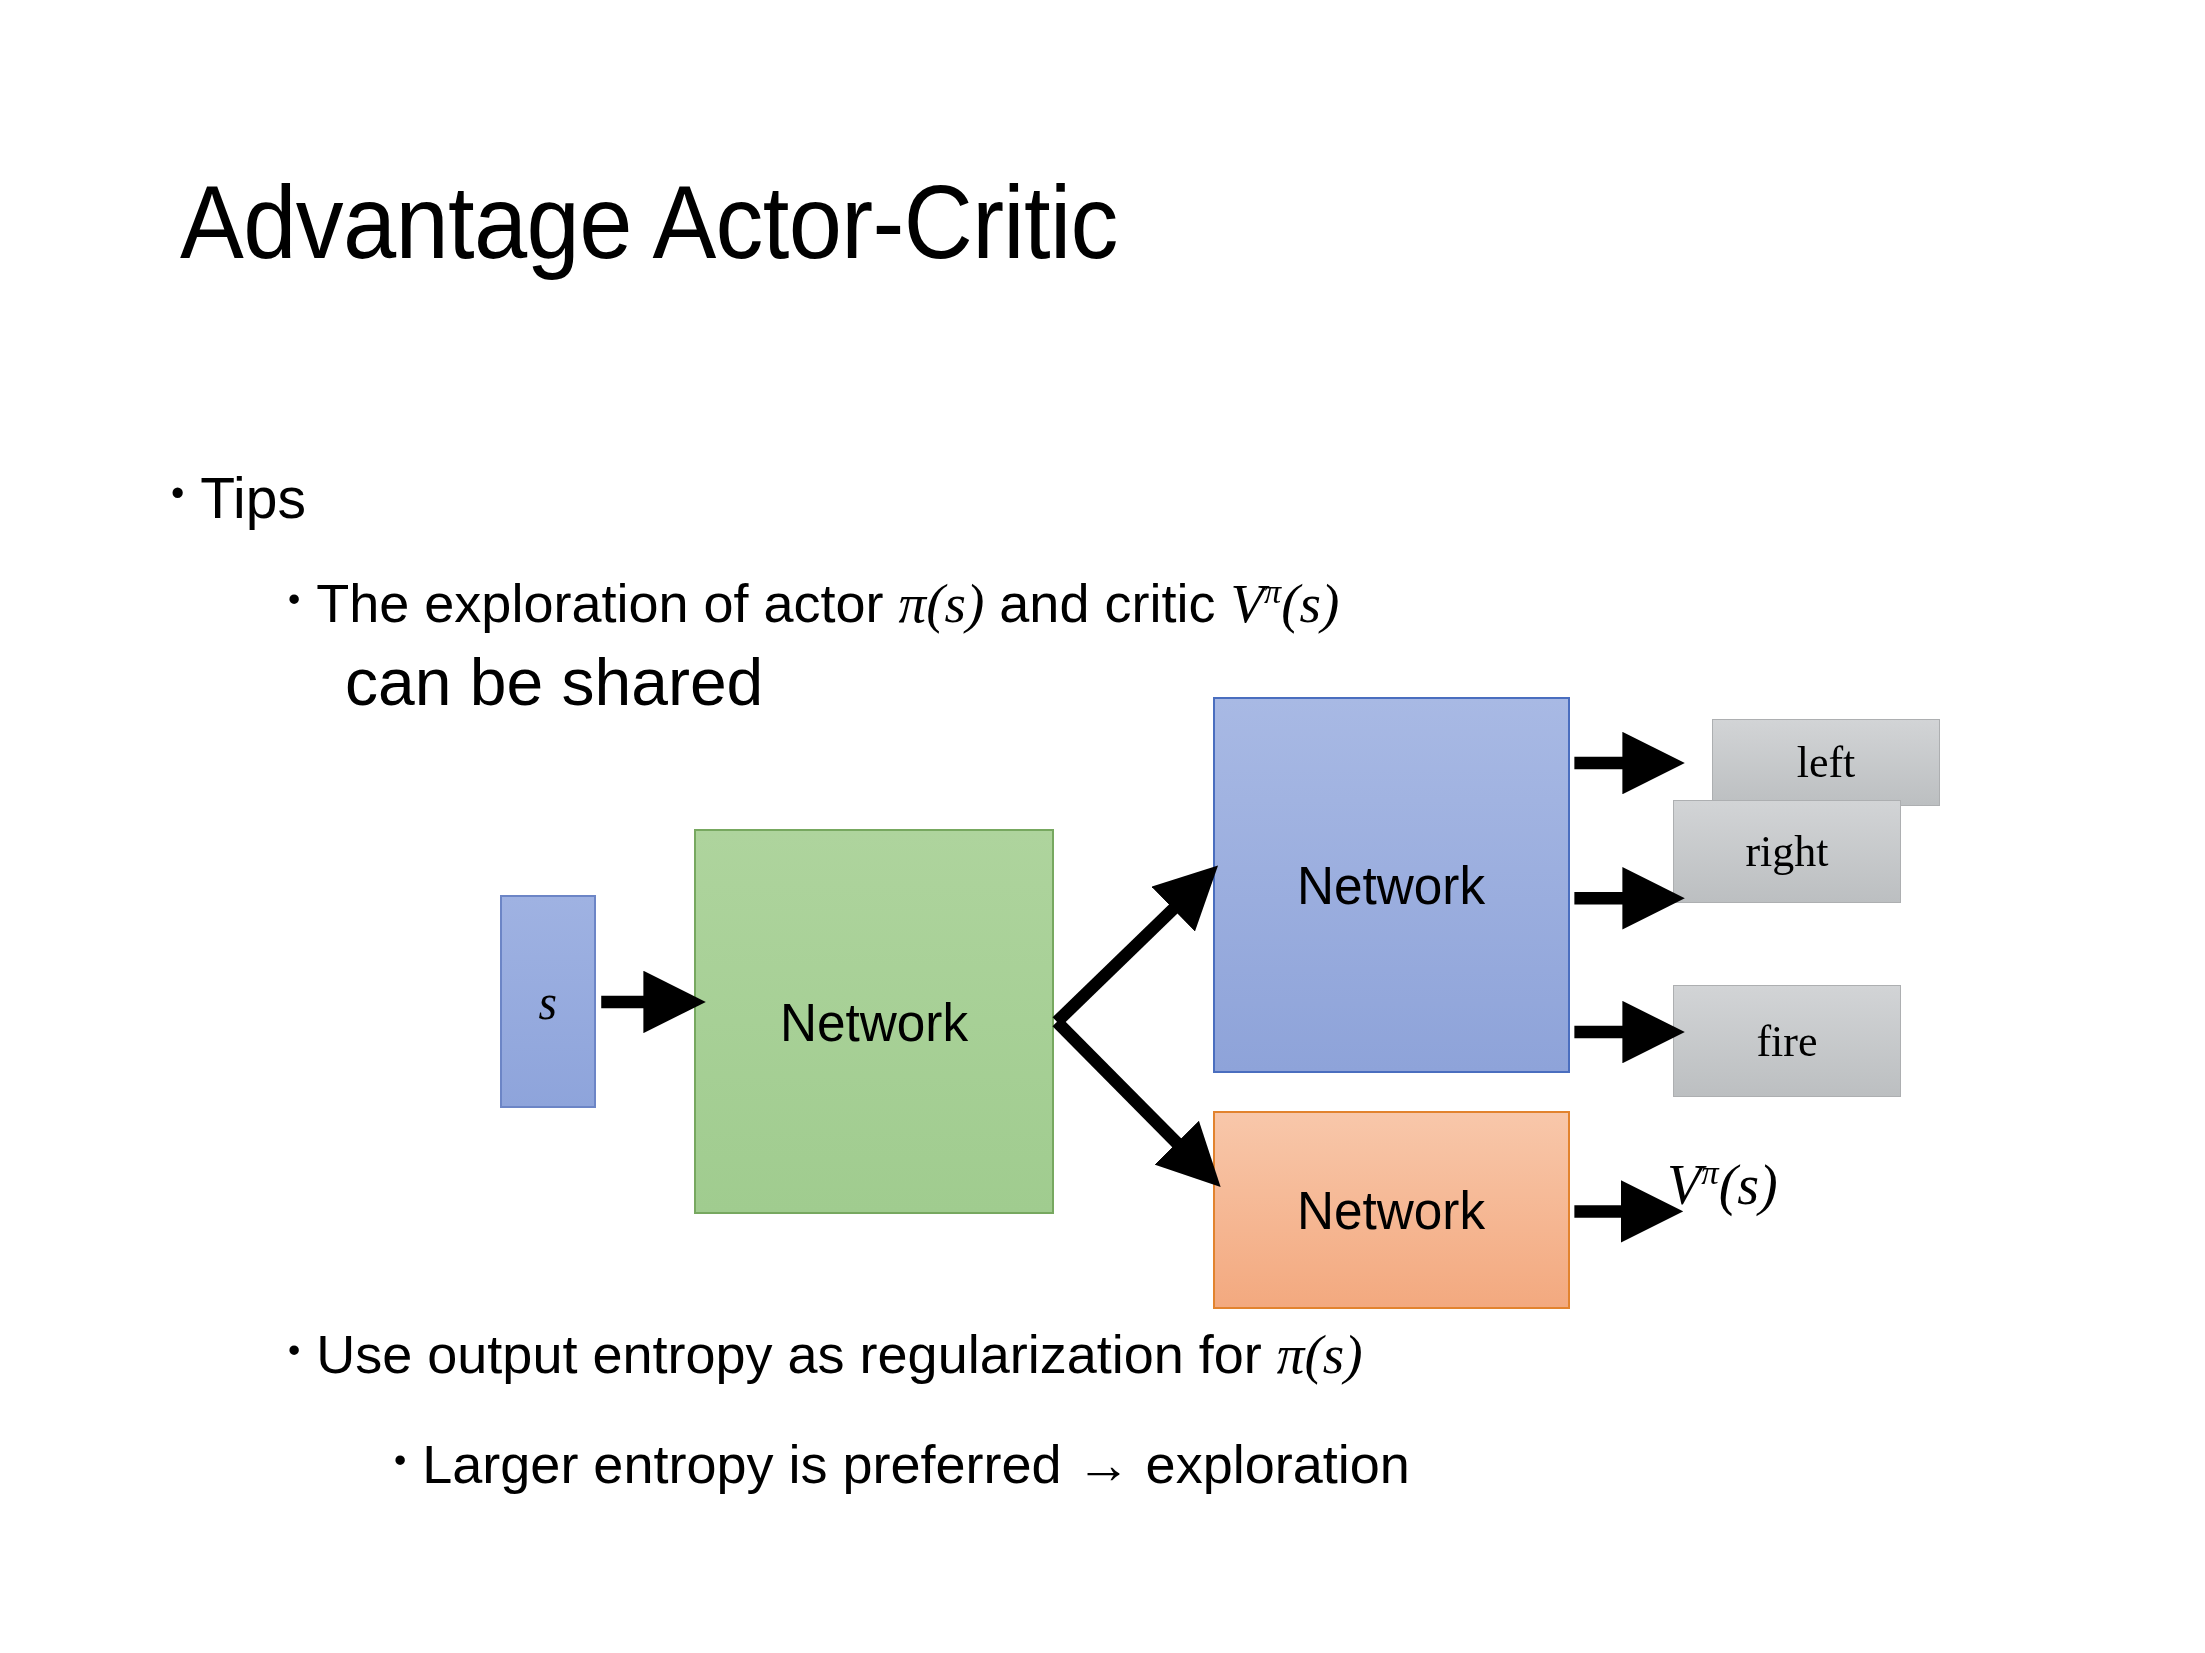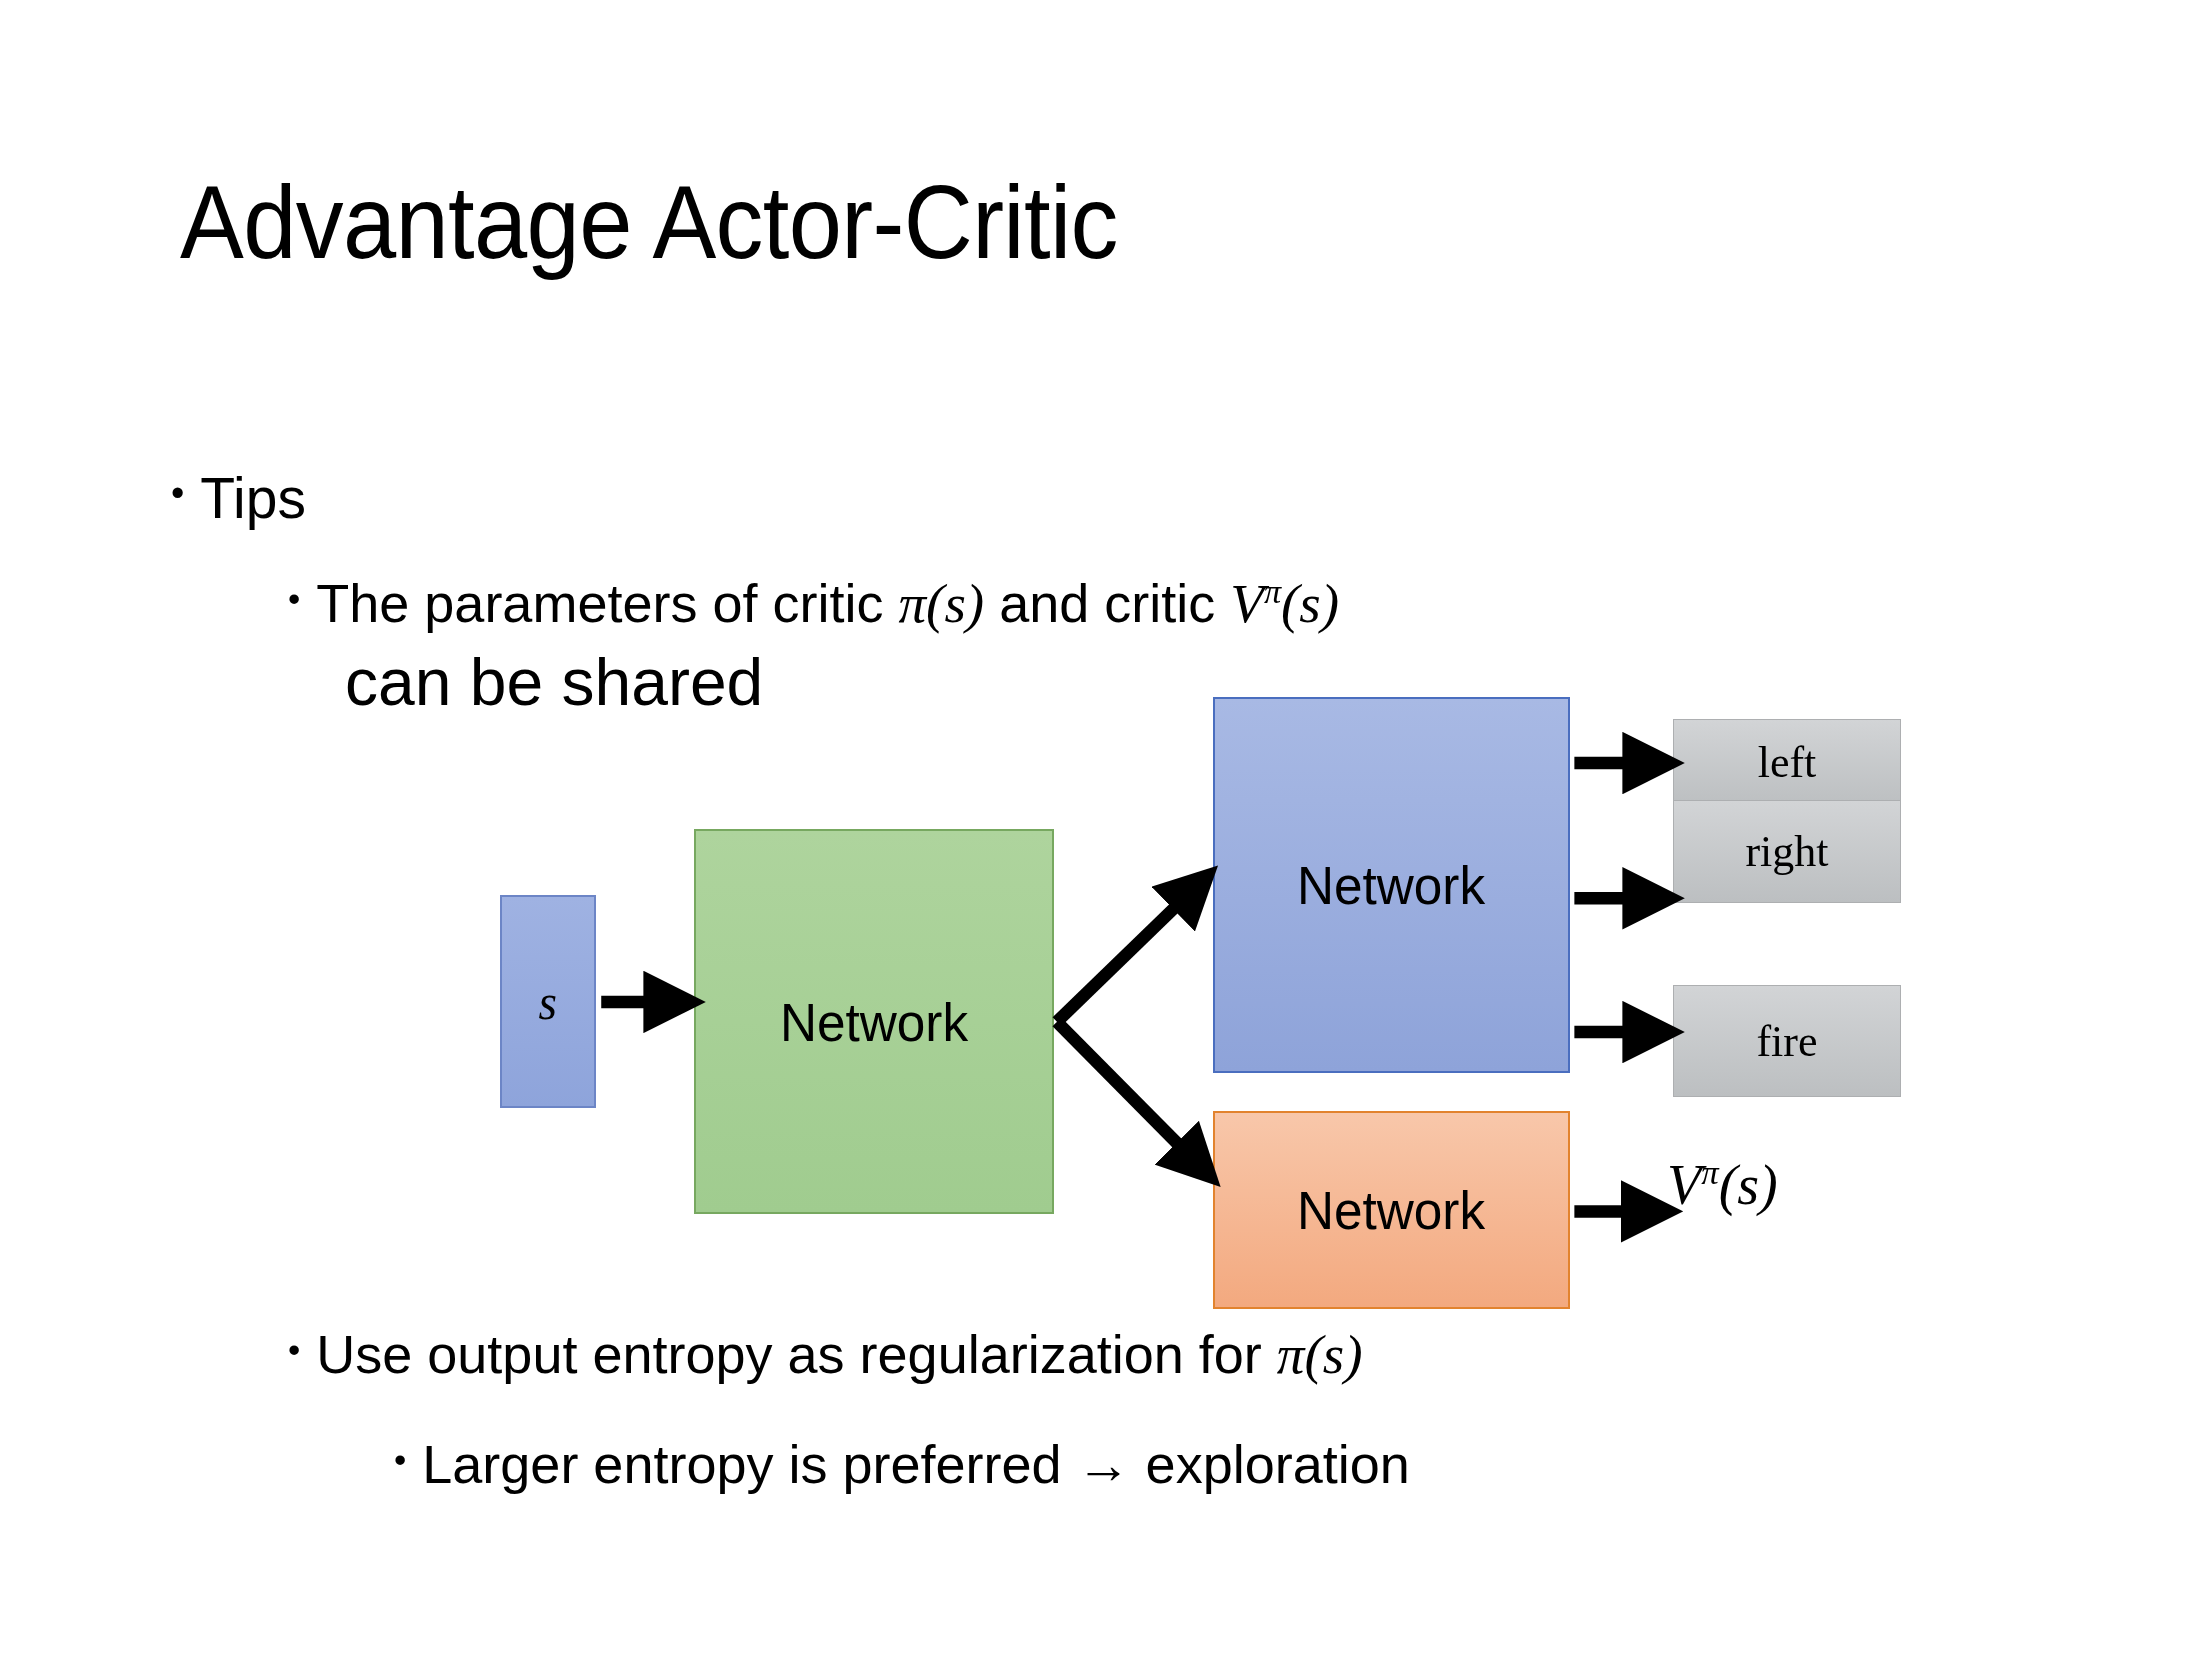--- a/index.html
+++ b/index.html
@@ -160,21 +160,21 @@
     justify-content: center;
     background: linear-gradient(180deg, #D2D4D6 0%, #BCBFC1 100%);
     border: 1.5px solid #ADAFB1;
     pointer-events: auto;
   }
   .obox .lbl {
     font-family: "Liberation Serif", serif;
     font-size: 44px;
     color: #000;
   }
-  #box-left  { left: 1673px; top: 719px;  width: 228px; height: 87px; }
+  #box-left  { left: 1712px; top: 719px;  width: 228px; height: 87px; }
   #box-right { left: 1673px; top: 800px; width: 228px; height: 103px; }
   #box-fire  { left: 1673px; top: 985px; width: 228px; height: 112px; }
 
   #val-vpi {
     position: absolute;
     left: 1667px;
     top: 1153px;
     font-size: 56px;
     white-space: nowrap;
   }
@@ -192,21 +192,21 @@
 
 <div id="slide-title">Advantage Actor-Critic</div>
 
 <div class="bullet" id="bullet-tips">
   <span class="dot">•</span>
   <span class="txt">Tips</span>
 </div>
 
 <div class="bullet" id="bullet-params">
   <span class="dot">•</span>
-  <span class="txt"><span>The parameters of critic </span><span class="mathi">π(s)</span><span> and critic </span><span class="mathi"><span>V</span><span class="sup">π</span><span>(s)</span></span></span>
+  <span class="txt"><span>The exploration of actor </span><span class="mathi">π(s)</span><span> and critic </span><span class="mathi"><span>V</span><span class="sup">π</span><span>(s)</span></span></span>
 </div>
 <div id="bullet-params-line2">can be shared</div>
 
 <div class="bullet" id="bullet-entropy">
   <span class="dot">•</span>
   <span class="txt"><span>Use output entropy as regularization for </span><span class="mathi">π(s)</span></span>
 </div>
 
 <div class="bullet" id="bullet-larger">
   <span class="dot">•</span>

